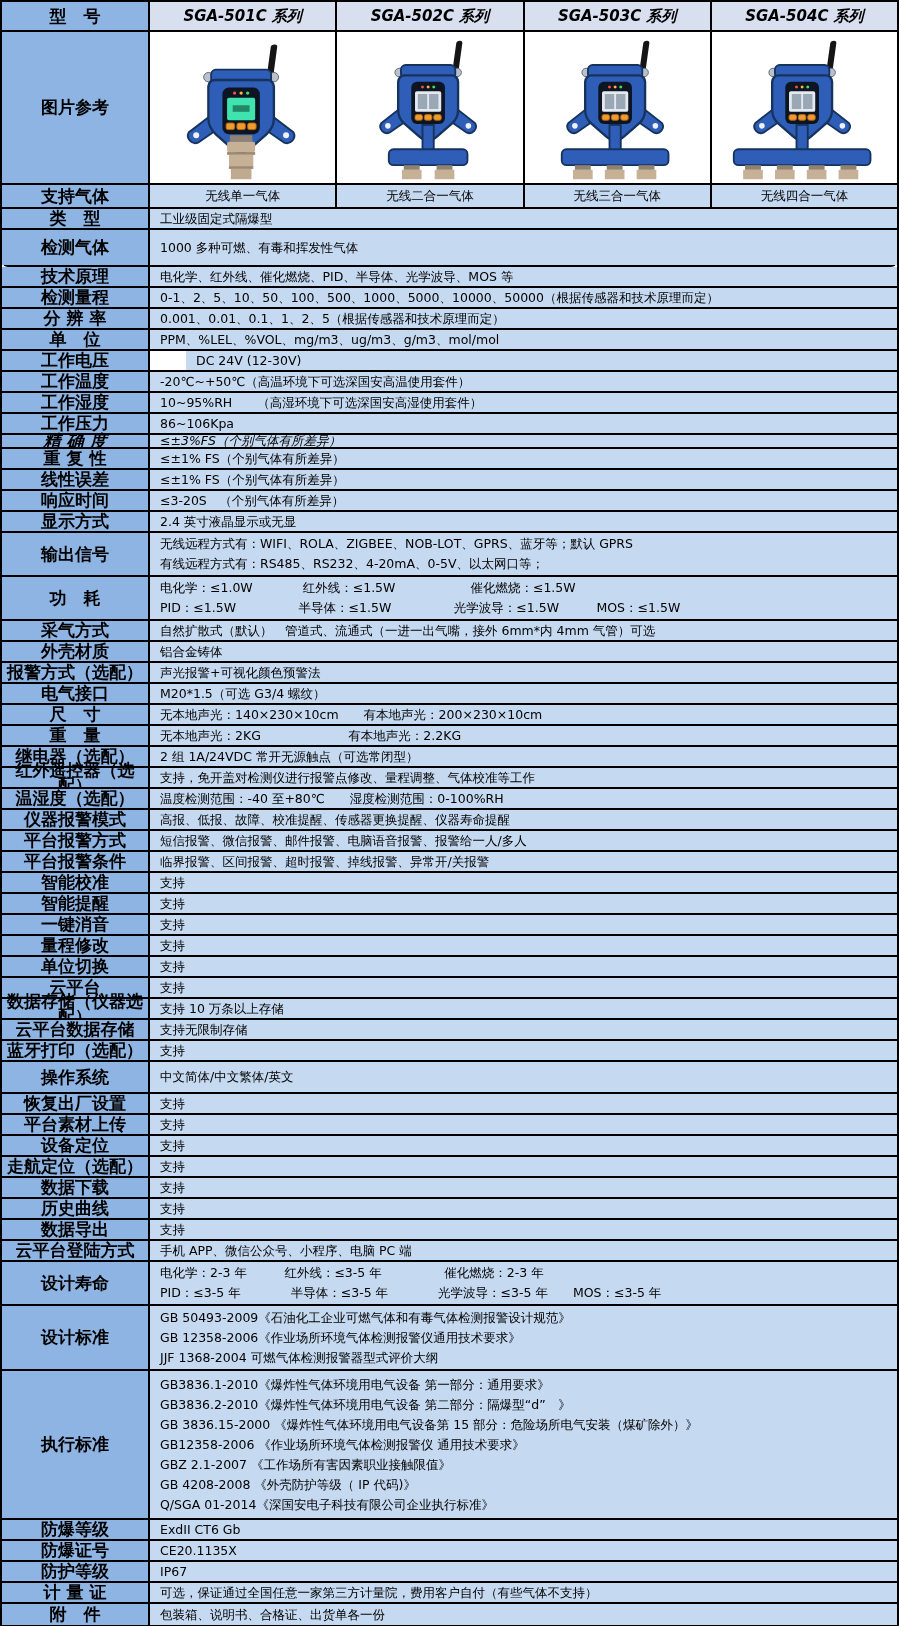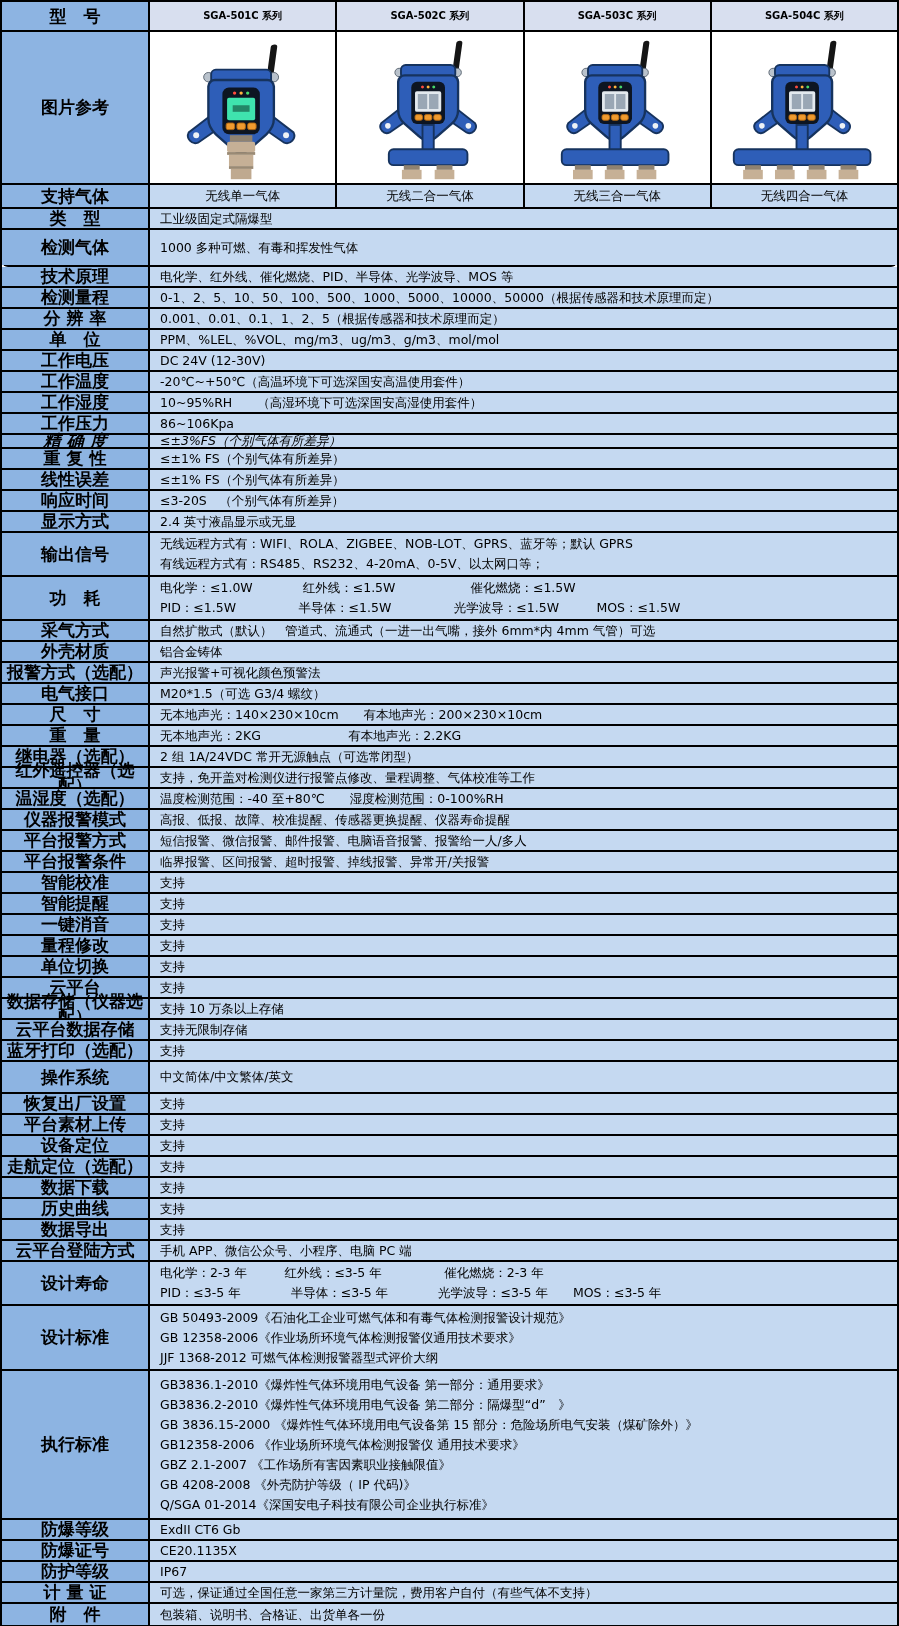--- a/index.html
+++ b/index.html
@@ -10,21 +10,21 @@
   .cell{box-sizing:border-box;}
   .label{width:148px;flex:0 0 148px;background:var(--label-bg,#8DB4E2);
          display:flex;align-items:center;justify-content:center;text-align:center;
          font-weight:bold;font-size:17px;border-right:2px solid #000;padding:1px 3px;
          line-height:15px;}
   .value{flex:1;background:var(--value-bg,#C5D9F1);display:flex;flex-direction:column;
          justify-content:center;padding:1px 10px;}
   .line{font-size:12.5px;line-height:20px;white-space:pre-wrap;}
   .r-header{height:30px;}
   .hmodel{flex:1;background:var(--header-bg,#D8DFEF);display:flex;align-items:center;
-          justify-content:center;font-weight:bold;font-size:10px;border-right:2px solid #000;}
+          justify-content:center;font-weight:bold;font-size:15px;border-right:2px solid #000;font-style:italic;}
   .r-header .hmodel:last-child, .r-image .img:last-child, .r-gas .gas:last-child{border-right:none;}
   .r-image{height:153px;}
   .img{flex:1;background:var(--image-bg,#FFFFFF);display:flex;align-items:flex-end;
        justify-content:center;border-right:2px solid #000;overflow:hidden;}
   .img svg{display:block;width:176px;height:148px;}
   .r-gas{height:24px;}
   .gas{flex:1;background:var(--value-bg,#C5D9F1);display:flex;align-items:center;
        justify-content:center;font-size:12.5px;border-right:2px solid #000;}
 </style>
 </head>
@@ -251,21 +251,21 @@
         </div>
     </div>
 
     <div class="row" style="height: 21px;">
       <div class="cell label">单　位</div>
       <div class="cell value">
           <div class="line">PPM、%LEL、%VOL、mg/m3、ug/m3、g/m3、mol/mol</div>
         </div>
     </div>
 
-    <div class="row" style="height: 21px;">
+    <div class="row" style="height: 21px; gap: 36px;">
       <div class="cell label">工作电压</div>
       <div class="cell value">
           <div class="line">DC 24V (12-30V)</div>
         </div>
     </div>
 
     <div class="row" style="height: 21px;">
       <div class="cell label">工作温度</div>
       <div class="cell value">
           <div class="line">-20℃~+50℃（高温环境下可选深国安高温使用套件）</div>
@@ -553,21 +553,21 @@
           <div class="line">电化学：2-3 年　　　红外线：≤3-5 年　　　　　催化燃烧：2-3 年</div>
           <div class="line">PID：≤3-5 年　　　　半导体：≤3-5 年　　　　光学波导：≤3-5 年　　MOS：≤3-5 年</div>
         </div>
     </div>
 
     <div class="row" style="height: 65px;">
       <div class="cell label">设计标准</div>
       <div class="cell value">
           <div class="line">GB 50493-2009《石油化工企业可燃气体和有毒气体检测报警设计规范》</div>
           <div class="line">GB 12358-2006《作业场所环境气体检测报警仪通用技术要求》</div>
-          <div class="line">JJF 1368-2012 可燃气体检测报警器型式评价大纲</div>
+          <div class="line">JJF 1368-2004 可燃气体检测报警器型式评价大纲</div>
         </div>
     </div>
 
     <div class="row" style="height: 149px;">
       <div class="cell label">执行标准</div>
       <div class="cell value">
           <div class="line">GB3836.1-2010《爆炸性气体环境用电气设备 第一部分：通用要求》</div>
           <div class="line">GB3836.2-2010《爆炸性气体环境用电气设备 第二部分：隔爆型“d”　》</div>
           <div class="line">GB 3836.15-2000 《爆炸性气体环境用电气设备第 15 部分：危险场所电气安装（煤矿除外）》</div>
           <div class="line">GB12358-2006 《作业场所环境气体检测报警仪 通用技术要求》</div>

